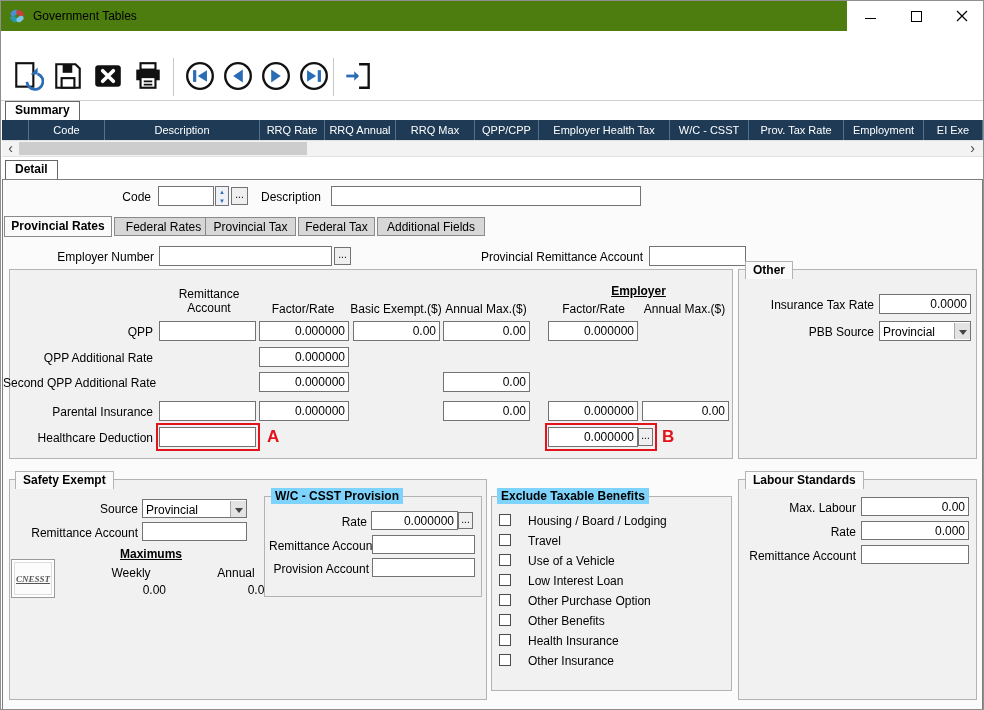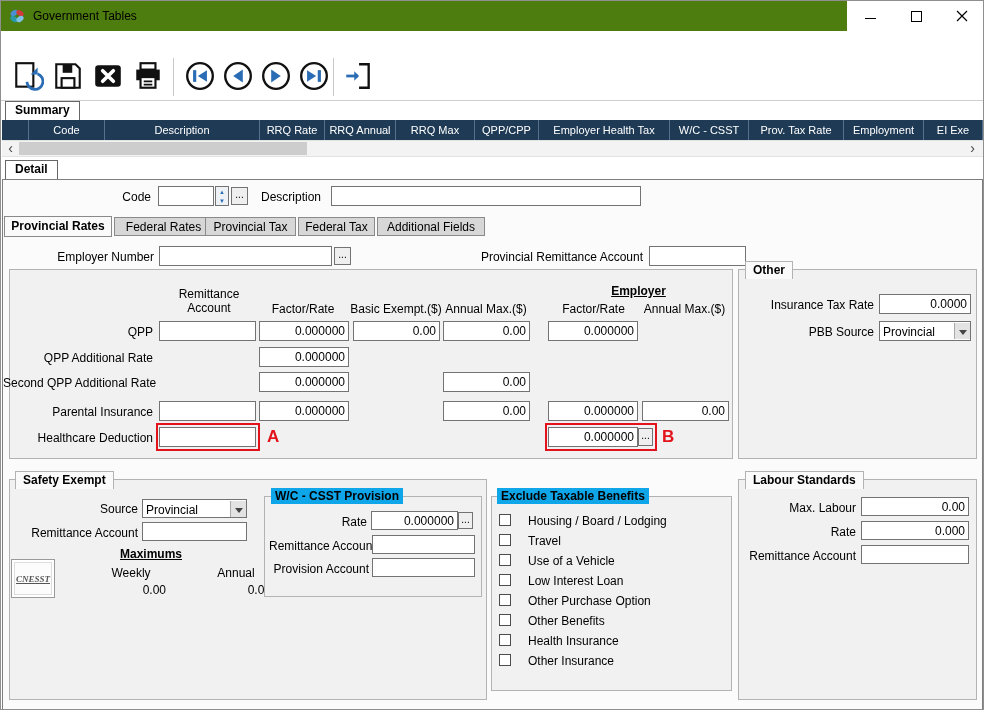--- a/index.html
+++ b/index.html
@@ -6,21 +6,21 @@
   html,body { background:#d8d8d8; }
   body { font-family:"Liberation Sans", sans-serif; }
   #win { position:relative; width:984px; height:710px; background:#ffffff; border:1px solid #8f8f8f; overflow:hidden; font-size:12px; color:#000; }
   .abs { position:absolute; }
   .lblr { position:absolute; text-align:right; white-space:nowrap; line-height:14px; }
   .lbll { position:absolute; text-align:left; white-space:nowrap; line-height:14px; }
   .inp { position:absolute; border:1px solid #737373; background:#fff; font:12px "Liberation Sans",sans-serif; padding:0 3px; height:20px; }
   .num { text-align:right; }
   .dots { position:absolute; border:1px solid #737373; background:#efefef; font-size:10px; line-height:13px; text-align:center; cursor:default; }
   .grp { position:absolute; border:1px solid #b3b3b3; background:#f1f1f1; }
-  .gtab { position:absolute; font-weight:bold; background:#0ea5e9; border:1px solid #b3b3b3; border-bottom:none; padding:1px 7px 2px; white-space:nowrap; z-index:2; }
+  .gtab { position:absolute; font-weight:bold; background:#7dd3fc; border:1px solid #b3b3b3; border-bottom:none; padding:1px 7px 2px; white-space:nowrap; z-index:2; }
   .wtab { position:absolute; font-weight:bold; background:#fff; border:1px solid #666; border-bottom:none; padding:1px 9px 3px; white-space:nowrap; z-index:2; }
   .ptab { position:absolute; top:216px; height:19px; line-height:18px; padding:0 6px; background:#d7d7d7; border:1px solid #8a8a8a; text-align:center; white-space:nowrap; }
   .ptab.active { background:#fafafa; font-weight:bold; height:21px; top:215px; z-index:3; }
   .hdrU { position:absolute; font-weight:bold; text-decoration:underline; text-align:center; white-space:nowrap; }
   .colh { position:absolute; text-align:center; white-space:nowrap; }
   .dd { position:absolute; border:1px solid #737373; background:#fff; display:flex; align-items:center; }
   .ddt { flex:1; padding:2px 0 0 3px; overflow:hidden; white-space:nowrap; }
   .dda { width:16px; background:#e3e3e3; border-left:1px solid #a9a9a9; display:flex; align-items:flex-start; justify-content:center; }
   .dda::after { content:""; border:4px solid transparent; border-top:5px solid #444; margin-top:7px; }
   .cb { position:absolute; width:12px; height:12px; border:1px solid #4d4d4d; background:#fff; }

